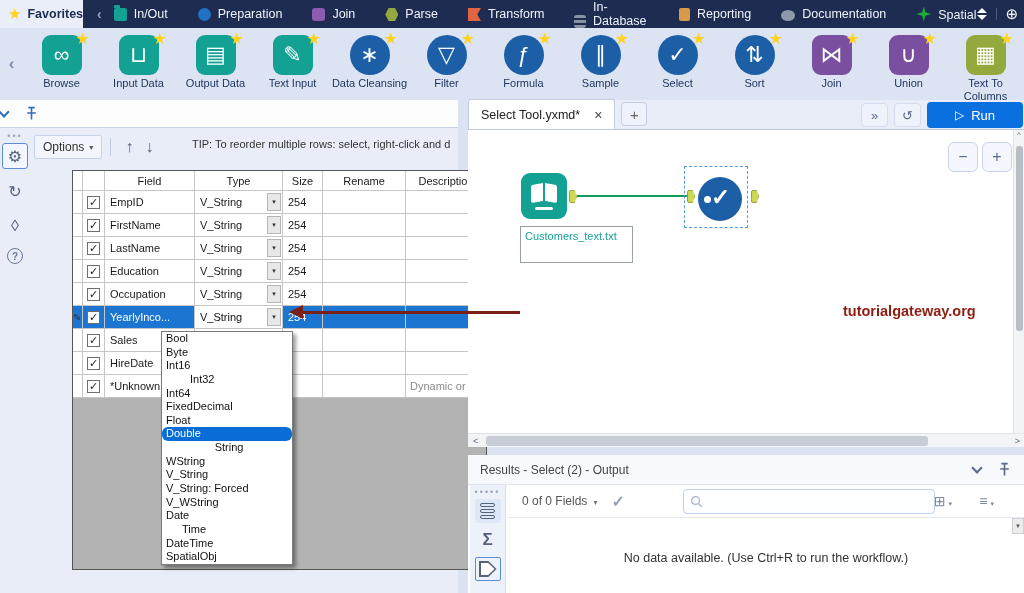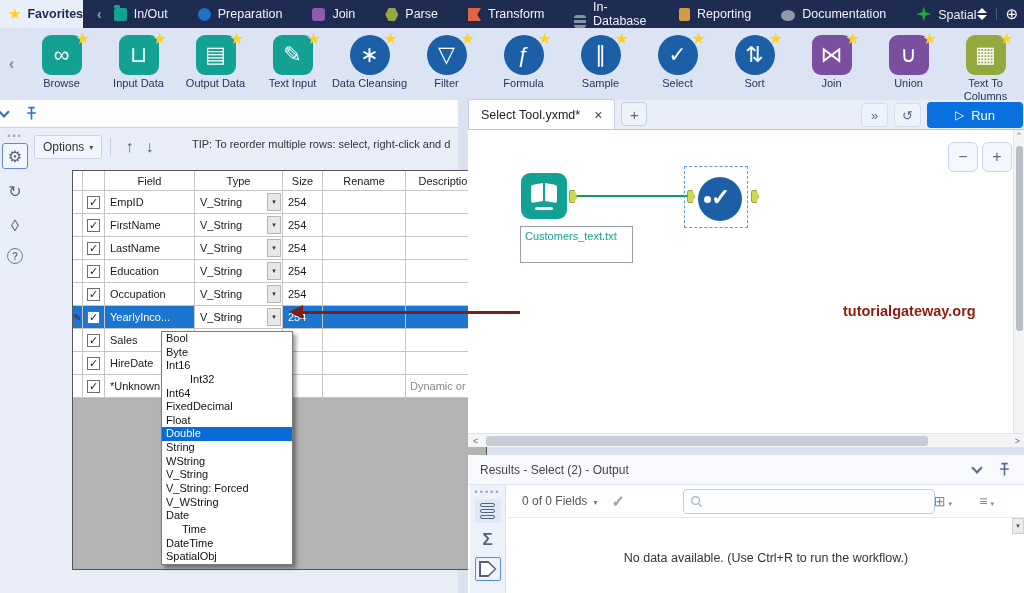--- a/index.html
+++ b/index.html
@@ -439,22 +439,22 @@
 </div>
 
 <div id="type-dropdown">
     <span class="dd-item" style="display: block;">Bool</span>
     <span class="dd-item" style="display: block;">Byte</span>
     <span class="dd-item" style="display: block;">Int16</span>
     <span class="dd-item" style="display: block; margin-left: 24px;">Int32</span>
     <span class="dd-item" style="display: block;">Int64</span>
     <span class="dd-item" style="display: block;">FixedDecimal</span>
     <span class="dd-item" style="display: block;">Float</span>
-    <span class="dd-item sel" style="display: block;">Double</span>
-    <span class="dd-item" style="display: block;">String</span>
+    <span class="dd-item sel" style="display: block; border-radius: 6px;">Double</span>
+    <span class="dd-item" style="display: block; text-align: center;">String</span>
     <span class="dd-item" style="display: block;">WString</span>
     <span class="dd-item" style="display: block;">V_String</span>
     <span class="dd-item" style="display: block;">V_String: Forced</span>
     <span class="dd-item" style="display: block;">V_WString</span>
     <span class="dd-item" style="display: block;">Date</span>
     <span class="dd-item" style="display: block; margin-left: 16px;">Time</span>
     <span class="dd-item" style="display: block;">DateTime</span>
     <span class="dd-item" style="display: block;">SpatialObj</span>
   </div>
 

